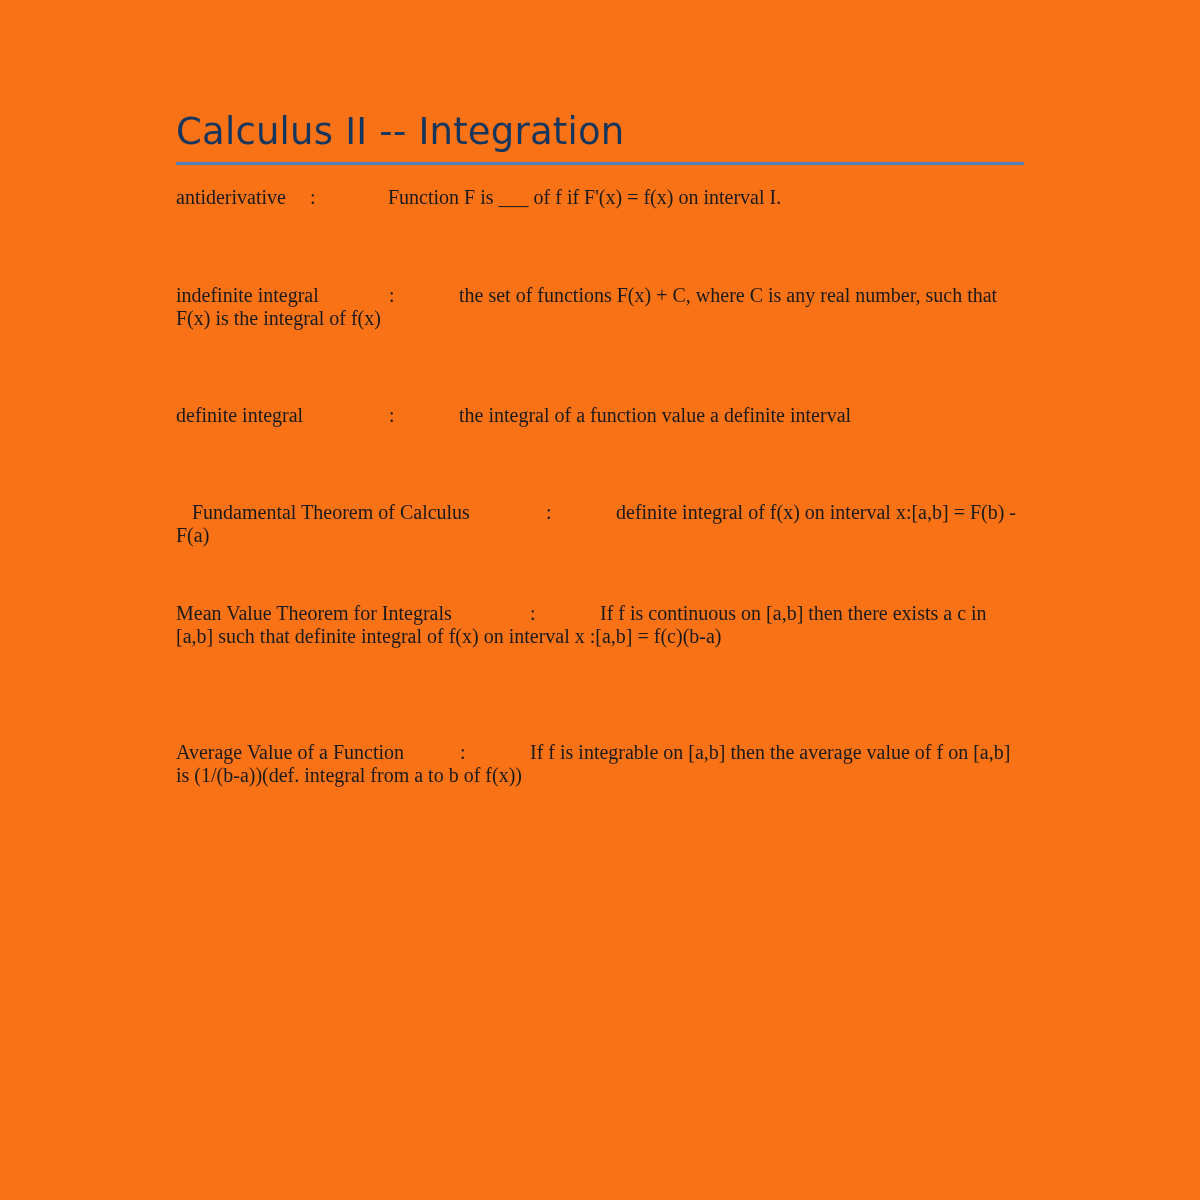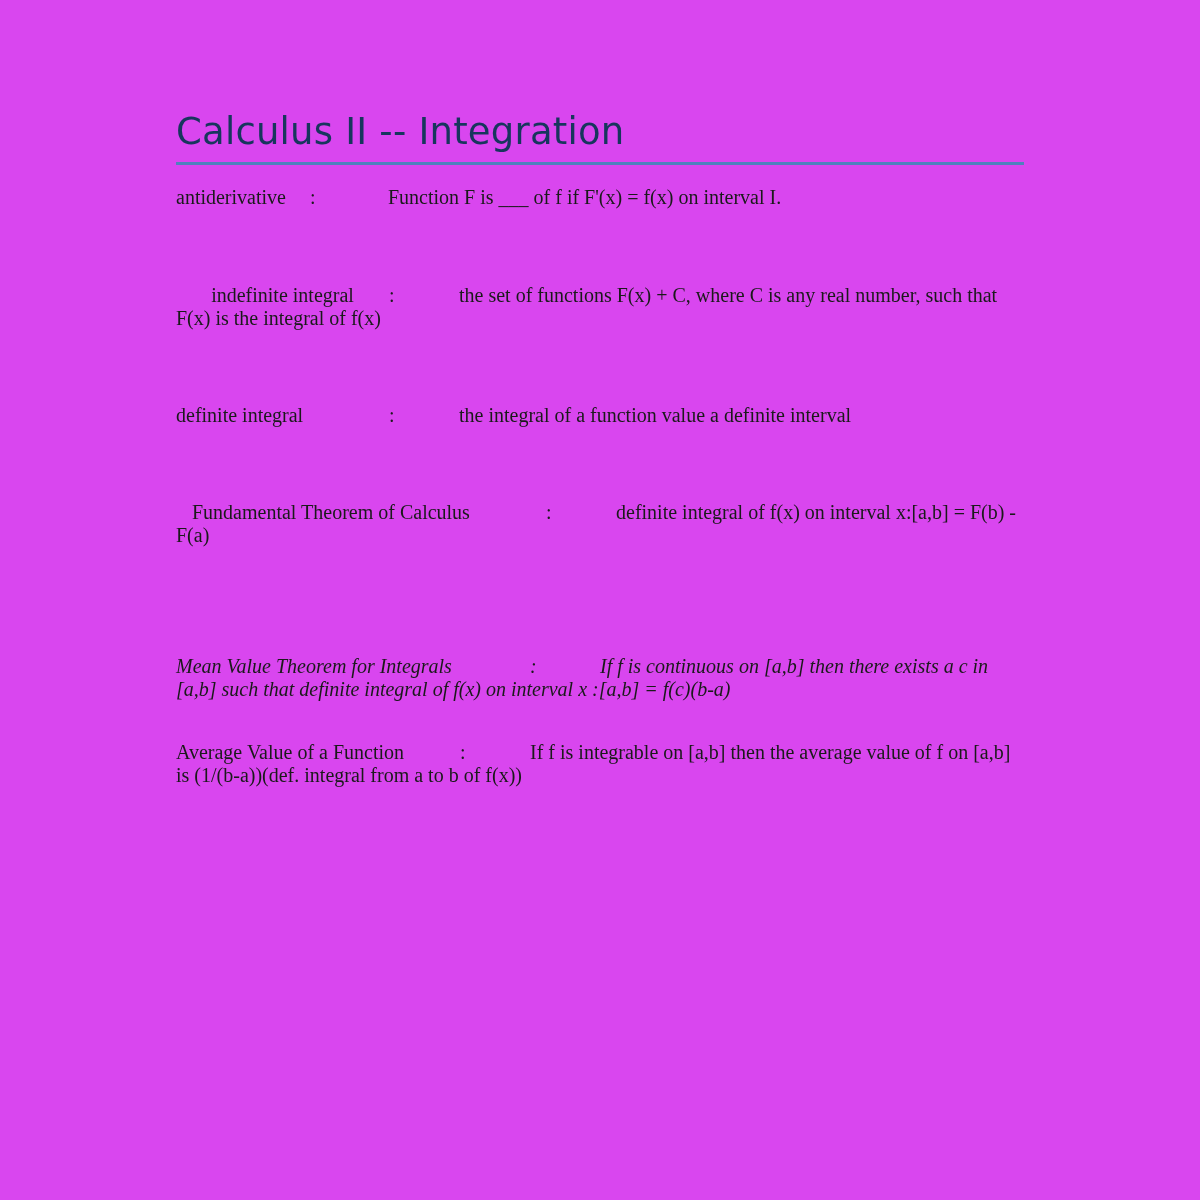--- a/index.html
+++ b/index.html
@@ -1,17 +1,17 @@
 <!DOCTYPE html>
 <html><head>
   <meta charset="utf-8">
   <style>
     html, body { margin: 0; padding: 0; background: #ffffff; }
     body { width: 1200px; height: 1200px; position: relative; overflow: hidden; }
-    .page { position: absolute; left: 0; top: 0; width: 1200px; height: 1200px; background: #d946ef; }
+    .page { position: absolute; left: 0; top: 0; width: 1200px; height: 1200px; background: #f97316; }
     .title {
       position: absolute; left: 176px; top: 110px;
       font-family: "DejaVu Sans", sans-serif;
       font-size: 37px; color: #17365d; letter-spacing: 0.2px;
       white-space: nowrap;
     }
     .title-rule {
       position: absolute; left: 176px; top: 162px; width: 848px; height: 3px;
       background: #4f81bd;
     }
@@ -29,32 +29,32 @@
 
 <div class="page">
   <div class="title">Calculus II -- Integration</div>
   <div class="title-rule"></div>
 
   <div class="entry" style="top:186px;">
     <span class="term" style="width:134px;">antiderivative</span><span class="colon" style="width:78px;">:</span><span class="def">Function F is ___ of f if F'(x) = f(x) on interval I.</span>
   </div>
 
   <div class="entry" style="top:284px;">
-    <span class="term" style="width:213px;text-align:center;">indefinite integral</span><span class="colon" style="width:70px;">:</span><span class="def">the set of functions F(x) + C, where C is any real number, such that F(x) is the integral of f(x)</span>
+    <span class="term" style="width:213px;">indefinite integral</span><span class="colon" style="width:70px;">:</span><span class="def">the set of functions F(x) + C, where C is any real number, such that F(x) is the integral of f(x)</span>
   </div>
 
   <div class="entry" style="top:404px;">
     <span class="term" style="width:213px;">definite integral</span><span class="colon" style="width:70px;">:</span><span class="def">the integral of a function value a definite interval</span>
   </div>
 
   <div class="entry" style="top:501px;">
     <span class="term" style="width:354px;margin-left:16px;">Fundamental Theorem of Calculus</span><span class="colon" style="width:70px;">:</span><span class="def">definite integral of f(x) on interval x:[a,b] = F(b) - F(a)</span>
   </div>
 
-  <div class="entry" style="top:655px;font-style:italic;">
+  <div class="entry" style="top:602px;">
     <span class="term" style="width:354px;">Mean Value Theorem for Integrals</span><span class="colon" style="width:70px;">:</span><span class="def">If f is continuous on [a,b] then there exists a c in [a,b] such that definite integral of f(x) on interval x :[a,b] = f(c)(b-a)</span>
   </div>
 
   <div class="entry" style="top:741px;">
     <span class="term" style="width:284px;">Average Value of a Function</span><span class="colon" style="width:70px;">:</span><span class="def">If f is integrable on [a,b] then the average value of f on [a,b] is (1/(b-a))(def. integral from a to b of f(x))</span>
   </div>
 
 </div>
 
 </body></html>

